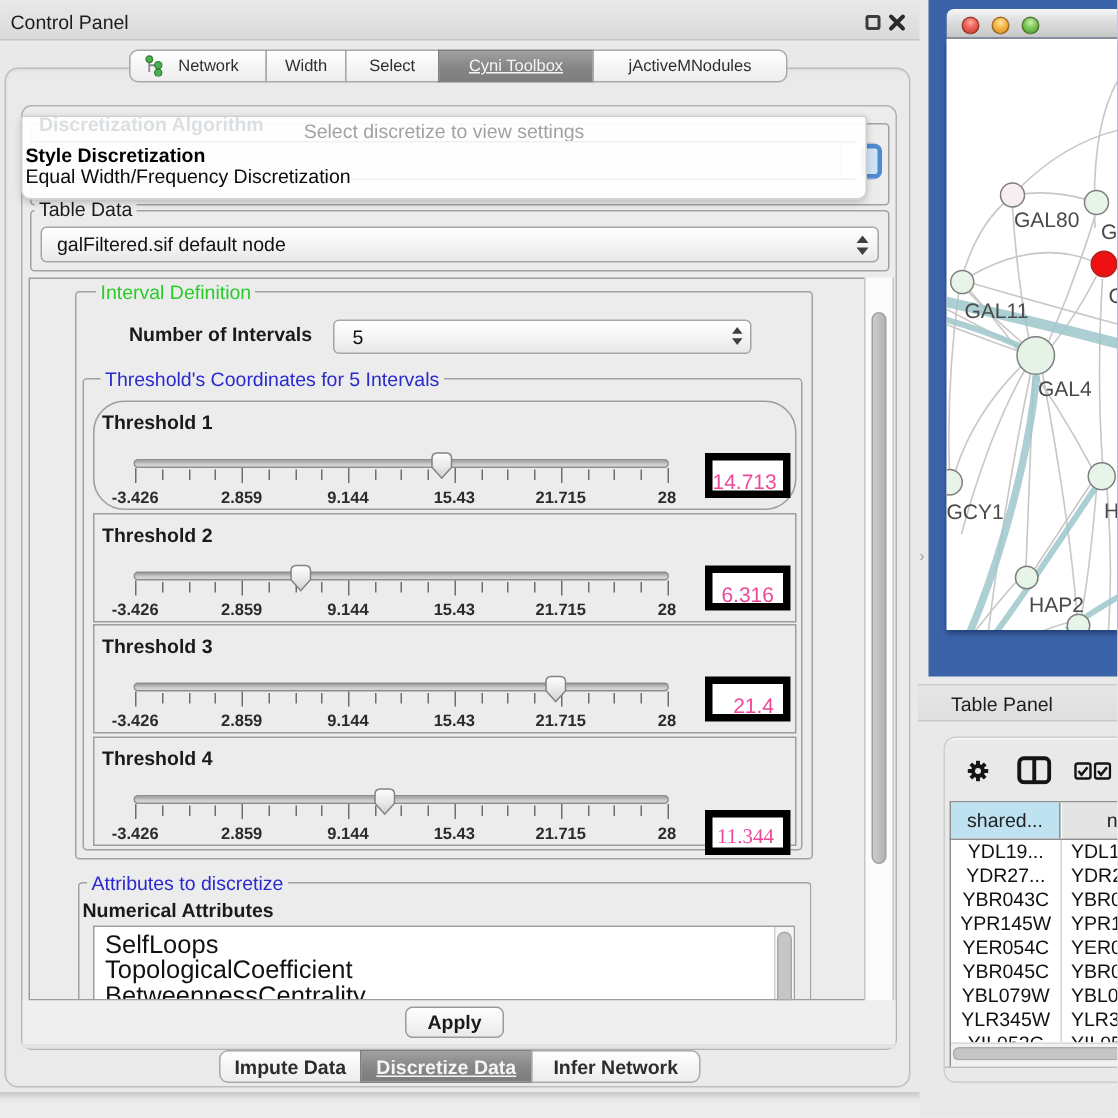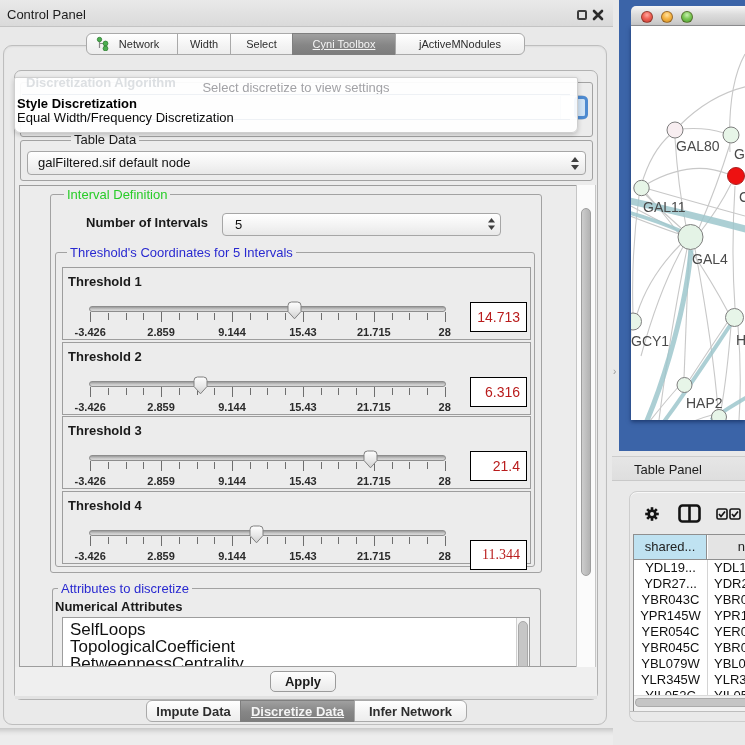--- a/index.html
+++ b/index.html
@@ -10,21 +10,21 @@
 .grp{border:1px solid #a2a2a2;border-radius:3px;}
 .gtitle{position:absolute;background:#ececec;padding:0 3px;font-size:13px;line-height:13px;}
 .combo{position:absolute;background:linear-gradient(#ffffff,#f2f2f2 60%,#e8e8e8);border:1px solid #a6a6a6;border-radius:4px;font-size:13px;color:#111;}
 .tab{position:absolute;height:22px;line-height:21px;text-align:center;font-size:11px;color:#2d2d2d;background:linear-gradient(#ffffff,#f4f4f4 55%,#ededed);border:1px solid #a9a9a9;}
 .btab{position:absolute;height:22px;line-height:21px;text-align:center;font-size:13px;font-weight:bold;color:#2d2d2d;background:linear-gradient(#ffffff,#f4f4f4 55%,#ededed);border:1px solid #a9a9a9;}
 .tabdark{background:linear-gradient(#a0a0a0,#868686 55%,#7d7d7d);color:#f5f5f5;border-color:#7f7f7f;text-decoration:underline;}
 .tpanel{position:absolute;left:62px;width:469px;height:73px;border:1px solid #9d9d9d;background:#ececec;}
 .groove{position:absolute;width:357px;height:6px;border:1px solid #8d8d8d;border-radius:3px;background:linear-gradient(#9a9a9a,#c8c8c8 55%,#d9d9d9);}
 .tick{position:absolute;width:1px;background:#6e6e6e;}
 .tlab{position:absolute;font-size:11px;font-weight:bold;color:#2b2b2b;width:50px;text-align:center;}
-.vbox{position:absolute;left:407px;width:57px;height:30px;background:#fff;border:1px solid #000000;font-size:14px;color:#b91c1c;text-align:right;padding-right:6px;line-height:28px;}
+.vbox{position:absolute;left:407px;width:57px;height:30px;background:#fff;border:5px solid #000000;font-size:14px;color:#ec4899;text-align:right;padding-right:6px;line-height:28px;}
 .thumb{position:absolute;width:17px;height:19px;}
 .scb{position:absolute;background:#fbfbfb;border-left:1px solid #c6c6c6;border-right:1px solid #c6c6c6;}
 .scthumb{position:absolute;background:linear-gradient(90deg,#cdcdcd,#b2b2b2);border:1px solid #9e9e9e;border-radius:5px;}
 .row{position:absolute;width:110px;font-size:13px;color:#111;}
 </style></head><body>
 
 <div class="ab" style="left:0;top:0;width:613px;height:27px;background:linear-gradient(#e9e9e9,#dadada);border-bottom:1px solid #c3c3c3;"></div>
 <div class="ab t13" style="left:7px;top:7px;color:#1c1c1c;">Control Panel</div>
 <div class="ab" style="left:577px;top:10px;width:10px;height:10px;border:2px solid #3c3c3c;border-radius:2px;"></div>
 <svg class="ab" style="left:592px;top:9px;" width="12" height="12">
@@ -40,40 +40,40 @@
 <path d="M3.5 4 V12 M3.5 7.5 H9 M9 7.5 V12" stroke="#8a8a8a" stroke-width="1.2" fill="none"></path>
 <circle cx="3.5" cy="3.5" r="2.2" fill="#4caf50" stroke="#2e7d32" stroke-width="0.8"></circle>
 <circle cx="9.5" cy="7.5" r="2.4" fill="#4caf50" stroke="#2e7d32" stroke-width="0.8"></circle>
 <circle cx="9.5" cy="12.5" r="2.4" fill="#4caf50" stroke="#2e7d32" stroke-width="0.8"></circle>
   </svg>
 <div class="ab" style="left:14px;top:70px;width:584px;height:630px;border:1px solid #b2b2b2;border-radius:7px;background:#ececec;"></div>
 <div class="ab grp" style="left:20px;top:82px;width:573px;height:55px;"></div>
 <div class="ab" style="left:560px;top:95px;width:26px;height:25px;background:#f4f7fa;border:1px solid #b9c6d4;border-radius:0 4px 4px 0;"></div>
 <div class="ab" style="left:574px;top:96px;width:14px;height:23px;border-radius:4.5px;background:#cfe2f4;border:3px solid #4e8ad0;"></div>
 <div class="ab grp" style="left:20px;top:140px;width:573px;height:41px;"></div>
-<div class="gtitle" style="left:23px;top:133px;color:#1a1a1a;margin-left:48px;">Table Data</div>
+<div class="gtitle" style="left:23px;top:133px;color:#1a1a1a;">Table Data</div>
 <div class="combo" style="left:27px;top:151px;width:559px;height:24px;line-height:22px;padding-left:10px;">galFiltered.sif default node</div>
 <svg class="ab" style="left:570px;top:157px;" width="10" height="13">
     <path d="M5 0 L9 5 H1 Z" fill="#3f3f3f"></path>
     <path d="M5 13 L1 8 H9 Z" fill="#3f3f3f"></path>
   </svg>
 <div class="ab" style="left:19px;top:185px;width:558px;height:482px;border:1px solid #9d9d9d;background:#ececec;"></div>
 <div class="scb" style="left:576px;top:185px;width:20px;height:482px;"></div>
 <div class="scthumb" style="left:581px;top:208px;width:10px;height:368px;"></div>
 <div class="ab grp" style="left:50px;top:194px;width:492px;height:379px;"></div>
 <div class="gtitle" style="left:64px;top:188px;color:#28cc28;">Interval Definition</div>
 <div class="ab b13" style="left:86px;top:215px;">Number of Intervals</div>
 <div class="combo" style="left:222px;top:213px;width:279px;height:23px;line-height:21px;padding-left:12px;">5</div>
 <svg class="ab" style="left:487px;top:218px;" width="9" height="12">
     <path d="M4.5 0 L8 4.5 H1 Z" fill="#3f3f3f"></path>
     <path d="M4.5 12 L1 7.5 H8 Z" fill="#3f3f3f"></path>
   </svg>
 <div class="ab grp" style="left:55px;top:252px;width:480px;height:315px;"></div>
 <div class="gtitle" style="left:67px;top:246px;color:#2929d0;">Threshold's Coordinates for 5 Intervals</div>
-<div class="tpanel" style="top:267px;">
+<div class="tpanel" style="top:267px;border-radius:21px;">
 <div class="ab b13" style="left:5px;top:6px;">Threshold 1</div>
 <div class="groove" style="left:26px;top:38px;"></div>
 <div class="tick" style="left:27.2px;top:44px;height:10px;"></div>
 <div class="tick" style="left:44.9px;top:45px;height:7px;"></div>
 <div class="tick" style="left:62.7px;top:45px;height:7px;"></div>
 <div class="tick" style="left:80.4px;top:45px;height:7px;"></div>
 <div class="tick" style="left:98.1px;top:44px;height:10px;"></div>
 <div class="tick" style="left:115.8px;top:45px;height:7px;"></div>
 <div class="tick" style="left:133.6px;top:45px;height:7px;"></div>
 <div class="tick" style="left:151.3px;top:45px;height:7px;"></div>

